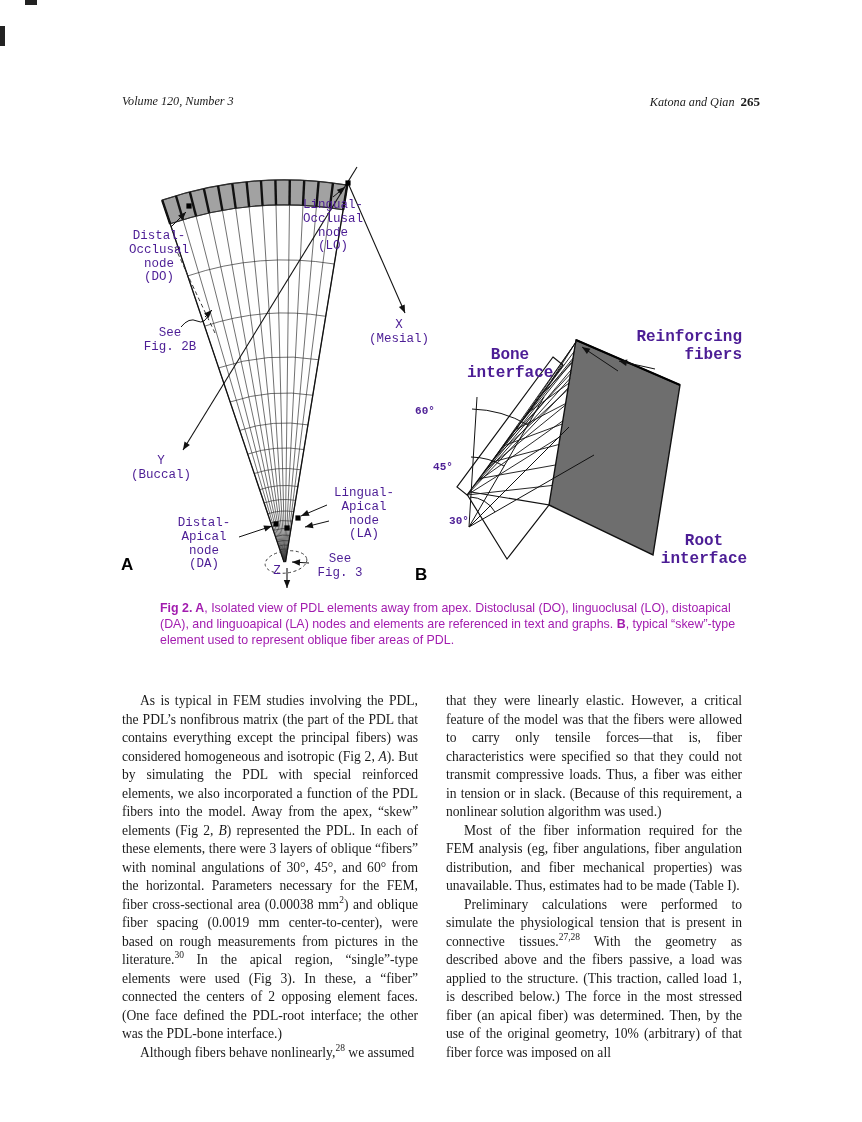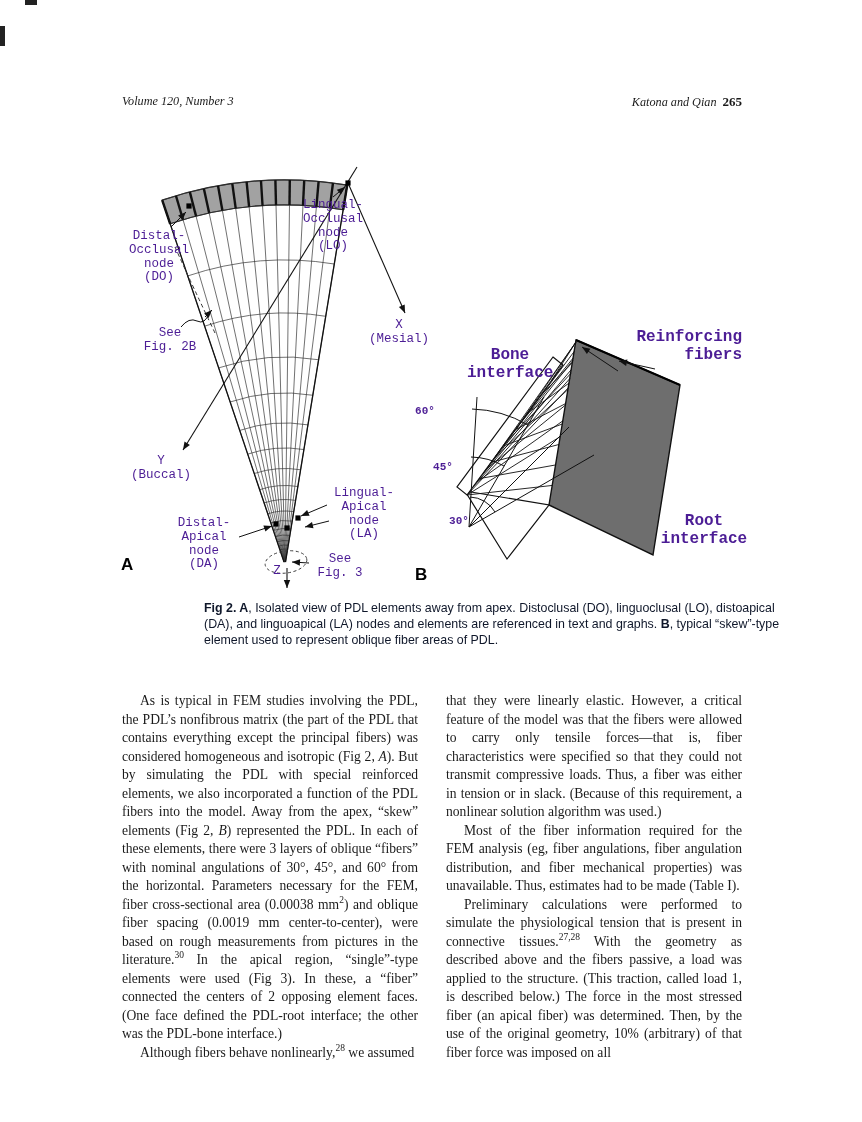--- a/index.html
+++ b/index.html
@@ -2,35 +2,35 @@
 <html><head>
 <meta charset="utf-8">
 <style>
   * { margin:0; padding:0; box-sizing:border-box; }
   html,body { width:862px; height:1122px; }
   body { background:#ffffff; position:relative; font-family:"Liberation Serif", serif; color:#1a1a1a; overflow:hidden; }
 
   .artifact { position:absolute; background:#222; }
 
   .header-left { position:absolute; left:122px; top:94px; font-style:italic; font-size:12.2px; line-height:14.6px; }
-  .header-right { position:absolute; left:442px; top:94px; width:300px; font-size:12.2px; text-align:right; white-space:nowrap; }
+  .header-right { position:absolute; left:460px; top:94px; width:300px; font-size:12.2px; text-align:right; white-space:nowrap; }
   .header-right .authors { font-style:italic; }
   .header-right .pageno { font-weight:bold; font-size:13px; margin-left:6px; }
 
   .figure { position:absolute; left:115px; top:135px; width:640px; height:465px; }
   .figure svg { position:absolute; left:0; top:0; }
   .fig-label { position:absolute; font-family:Liberation Mono, monospace; font-size:12.5px; line-height:13.8px;
                text-align:center; white-space:pre-line; color:#4c1d95; }
   .fig-label.big { font-size:16px; font-weight:bold; line-height:17.5px; }
   .fig-label.angle { font-weight:bold; font-size:11px; }
   .fig-label.left { text-align:right; }
   .panel-letter { position:absolute; font-family:"Liberation Sans", sans-serif; font-weight:bold; font-size:17px; color:#000; }
 
   .caption { position:absolute; left:160px; top:601px; width:586px; font-family:"Liberation Sans", sans-serif;
-             font-size:12.4px; line-height:15.8px; color:#0f172a; text-align:left;margin-left:44px; }
+             font-size:12.4px; line-height:15.8px; color:#a21caf; text-align:left; }
 
   .columns { position:absolute; left:122px; top:692px; width:620px; display:flex; gap:28px; }
   .col { width:300px; font-size:13.6px; line-height:18.5px; text-align:justify; }
   .col p.body-para { margin:0; }
   .col p.indent { text-indent:18px; }
   sup { font-size:9.5px; line-height:0; }
 </style>
 </head>
 <body>
 
@@ -202,21 +202,21 @@
 (DA)</div>
   <div class="fig-label" style="left:196px;top:418px;width:58px">See
 Fig. 3</div>
   <div class="fig-label" style="left:154px;top:430px;width:16px">Z</div>
   <div class="panel-letter" style="left:6px;top:420px">A</div>
 
   <div class="fig-label big" style="left:352px;top:212px;width:86px">Bone
 interface</div>
   <div class="fig-label big left" style="left:497px;top:194px;width:130px">Reinforcing
 fibers</div>
-  <div class="fig-label big" style="left:545px;top:378px;width:88px">Root
+  <div class="fig-label big" style="left:545px;top:398px;width:88px">Root
 interface</div>
   <div class="fig-label angle" style="left:294px;top:270px;width:32px">60°</div>
   <div class="fig-label angle" style="left:312px;top:326px;width:32px">45°</div>
   <div class="fig-label angle" style="left:328px;top:380px;width:32px">30°</div>
   <div class="panel-letter" style="left:300px;top:430px">B</div>
 </div>
 
 <p class="caption"><span style="font-weight: bold;">Fig 2. </span><span style="font-weight: bold;">A</span><span>, Isolated view of PDL elements away from apex. Distoclusal (DO), linguoclusal (LO), distoapical (DA), and linguoapical (LA) nodes and elements are referenced in text and graphs. </span><span style="font-weight: bold;">B</span><span>, typical “skew”-type element used to represent oblique fiber areas of PDL.</span></p>
 
 <div class="columns">

